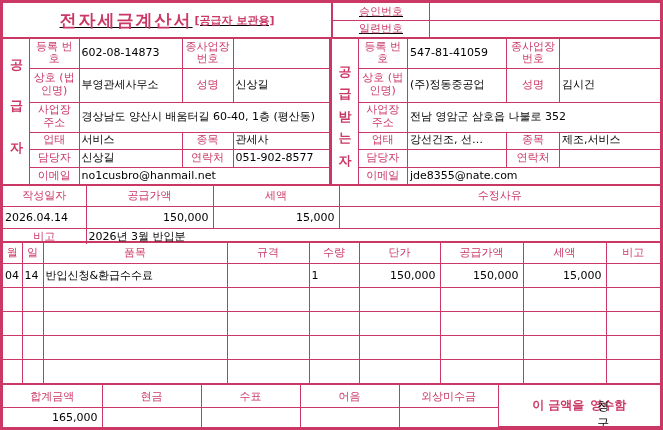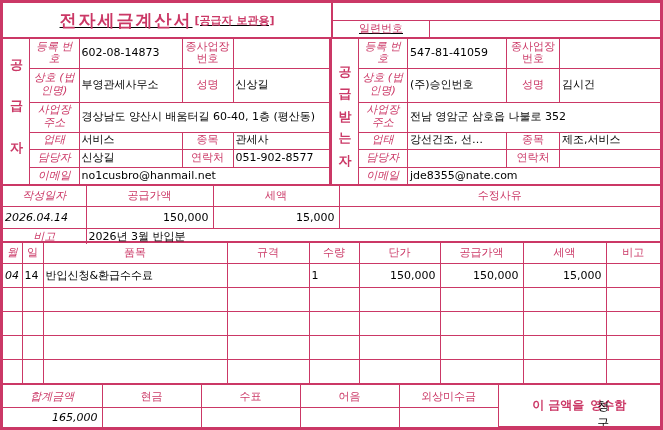--- a/index.html
+++ b/index.html
@@ -55,37 +55,38 @@
 
   
   .totals{ flex:1; }
   .totals table{ height:100%; }
   .msg-cell{ text-align:center; color:var(--accent); font-weight:bold; font-size:12px; }
   .stack{ position:relative; display:inline-block; }
   .stack .opt2{ position:absolute; left:2px; top:1px; color:var(--ink); font-weight:normal; }
   .msg-prefix{ margin-right:6px; }
 
   
-  table tr td:first-child, table tr th:first-child{ border-left:none;font-style:italic; }
+  table tr td:first-child, table tr th:first-child{ border-left:none; }
   table tr td:last-child, table tr th:last-child{ border-right:none; }
   table tr:first-child td, table tr:first-child th{ border-top:none; }
   table tr:last-child td{ border-bottom:none;margin-left:33px; }
 </style>
 </head>
 <body>
 
 <div class="doc">
 
   <div class="top">
     <div class="title-box">
       <span class="title-main">전자세금계산서</span>
       <span class="title-sub">[공급자 보관용]</span>
     </div>
     <div class="approval">
       <div class="approval-row">
+        <div class="approval-lbl">승인번호</div>
         <div class="approval-val"></div>
       </div>
       <div class="approval-row">
         <div class="approval-lbl">일련번호</div>
         <div class="approval-val"></div>
       </div>
     </div>
   </div>
 
   <div class="parties">
@@ -151,21 +152,21 @@
           </colgroup>
         <tbody>
             <tr style="height:29px">
           <td class="lbl">등록 번호</td>
           <td class="val">547-81-41059</td>
           <td class="lbl">종사업장 번호</td>
           <td class="val"></td>
         </tr>
         <tr style="height:34px">
           <td class="lbl">상호 (법인명)</td>
-          <td class="val">(주)승인번호</td>
+          <td class="val">(주)정동중공업</td>
           <td class="lbl">성명</td>
           <td class="val">김시건</td>
         </tr>
         <tr style="height:30px">
           <td class="lbl">사업장 주소</td>
           <td class="leftv addr" colspan="3">전남 영암군 삼호읍 나불로 352</td>
         </tr>
         <tr style="height:17px">
           <td class="lbl">업태</td>
           <td class="val">강선건조, 선…</td>

